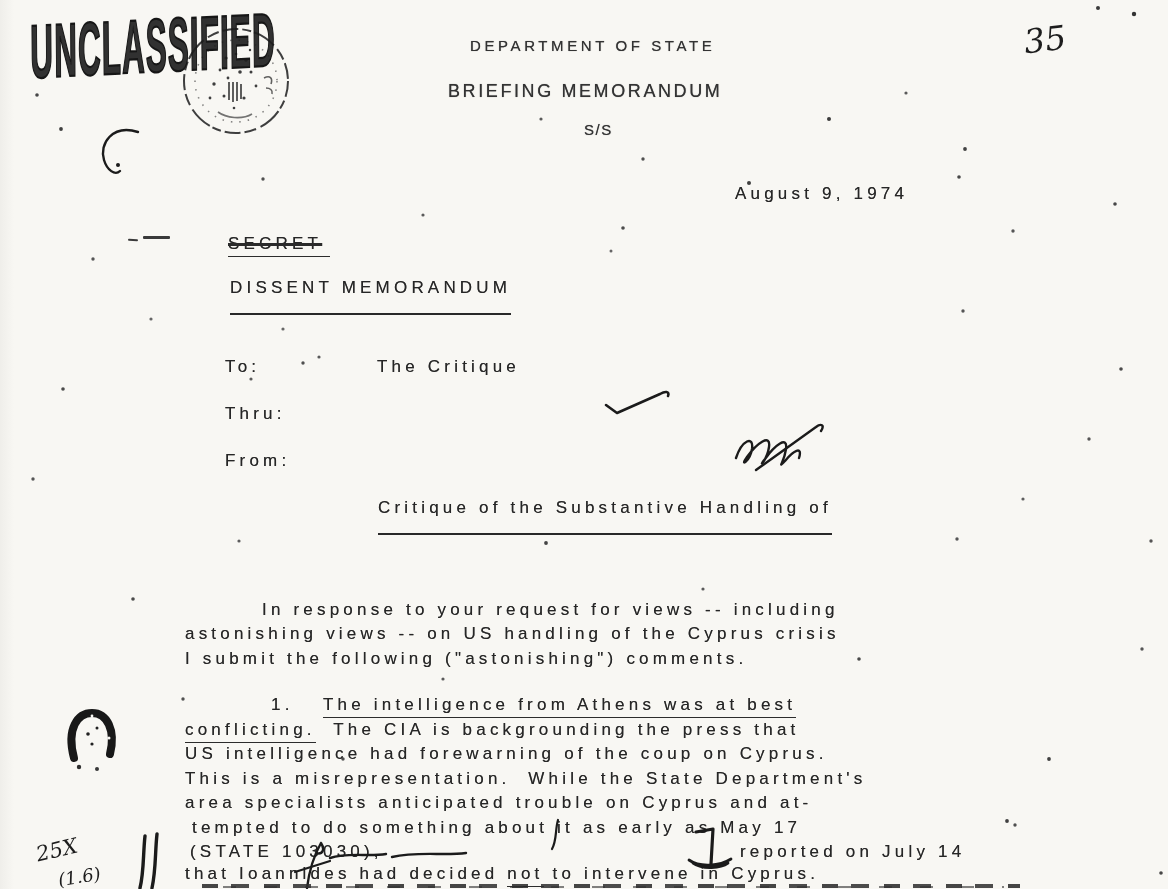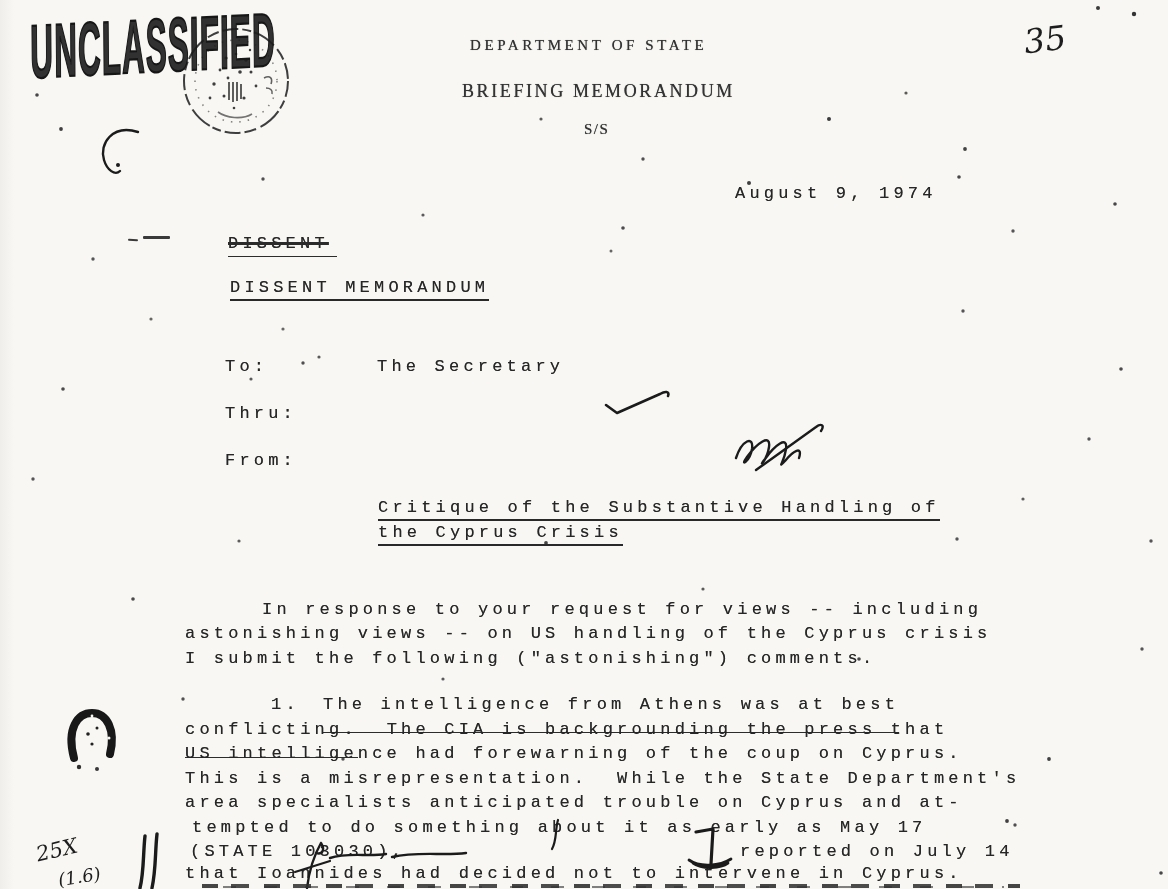--- a/index.html
+++ b/index.html
@@ -4,35 +4,35 @@
 <style>
   html,body{margin:0;padding:0;background:#e8e8e6;}
   #page{
     position:relative;width:1168px;height:889px;overflow:hidden;
     background:linear-gradient(90deg,#efeeea 0,#f8f7f3 14px,#f8f7f3 100%);
     font-family:"Liberation Mono",monospace;color:#232323;
   }
   .abs{position:absolute;}
   
   .t{
-    font-family:Liberation Mono, monospace;
+    font-family:Liberation Sans, sans-serif;
     font-size:17px;line-height:22px;letter-spacing:4.2px;
     white-space:pre;color:#262626;
     text-shadow:0 0 0.6px rgba(25,25,25,0.6);
   }
-  .u{border-bottom:1.8px solid #2c2c2c;padding-bottom:18px;}
-  .u2{border-bottom:2px solid #292929;padding-bottom:2px;}
+  .u{border-bottom:1.8px solid #2c2c2c;padding-bottom:3px;}
+  .u2{border-bottom:2px solid #292929;padding-bottom:16px;}
   .strike{
     text-decoration:line-through;
     text-decoration-thickness:2.5px;text-decoration-color:#2b2b2b;
     border-bottom:1.8px solid #2c2c2c;padding:0 8px 3px 0;
   }
   
   .stencil{
-    font-family:Liberation Serif, serif;color:#333;
+    font-family:Liberation Sans, sans-serif;color:#333;
     text-shadow:0 0 0.7px #555;white-space:pre;
   }
   .dept{font-size:15px;letter-spacing:3.6px;}
   .brief{font-size:18px;letter-spacing:2.6px;}
   .sis{font-size:15px;letter-spacing:1.5px;}
   
   .stamp{
     font-family:"Liberation Sans",sans-serif;font-weight:800;
     font-size:54px;letter-spacing:2px;color:rgba(30,30,30,0.82);
     -webkit-text-stroke:1.6px #161616;
@@ -114,51 +114,50 @@
     </g>
     <path d="M84,54 c6,-3 9,0 7,6 M86,64 c4,0 7,2 6,6" fill="none" stroke="#3a3a3a" stroke-width="1.6" opacity=".8"></path>
     <path d="M38,88 c8,6 24,8 34,2" fill="none" stroke="#3a3a3a" stroke-width="1.6" opacity=".7"></path>
   </svg>
 
   <div class="abs stamp" style="left:30px;top:8px">UNCLASSIFIED</div>
 
   <div class="abs hand hw35" style="left:1024px;top:20px">35</div>
 
   <div class="abs stencil dept" style="left:470px;top:37px">DEPARTMENT OF STATE</div>
-  <div class="abs stencil brief" style="left:462px;top:81px">BRIEFING MEMORANDUM</div>
+  <div class="abs stencil brief" style="left:448px;top:81px">BRIEFING MEMORANDUM</div>
   <div class="abs stencil sis" style="left:584px;top:121px">S/S</div>
   <div class="abs t" style="left:735px;top:183px">August 9, 1974</div>
 
   <svg class="abs" style="left:98px;top:127px" width="48" height="52" viewBox="0 0 48 52">
     <path class="mark" d="M40,5 C14,-3 1,17 6,33 C9,43 17,49 22,44" stroke-width="2.4"></path>
     <circle cx="20" cy="38" r="2" fill="#1b1b1b" stroke="none"></circle>
   </svg>
 
   <div class="dash" style="left:128px;top:239px;width:10px;height:2px;transform:rotate(4deg)"></div>
   <div class="dash" style="left:143px;top:236px;width:27px;height:2.5px"></div>
 
-  <div class="abs t" style="left:228px;top:233px"><span class="strike">DISSENT</span></div>
+  <div class="abs t" style="left:228px;top:233px"><span class="strike">SECRET</span></div>
   <div class="abs t" style="left:230px;top:277px"><span class="u2">DISSENT MEMORANDUM</span></div>
 
   <div class="abs t" style="left:225px;top:356px">To:</div>
-  <div class="abs t" style="left:377px;top:356px">The Secretary</div>
+  <div class="abs t" style="left:377px;top:356px">The Critique</div>
   <div class="abs t" style="left:225px;top:403px">Thru:</div>
   <div class="abs t" style="left:225px;top:450px">From:</div>
 
   <svg class="abs" style="left:600px;top:384px" width="76" height="34" viewBox="0 0 76 34">
     <path class="mark" d="M6,21 L17,29 L60,10 C65,7 70,7 68,12" stroke-width="2.6"></path>
   </svg>
 
   <svg class="abs" style="left:726px;top:416px" width="104" height="62" viewBox="0 0 104 62">
     <path class="mark" stroke-width="2.4" d="M10,42 C16,24 28,19 26,33 C24,45 13,52 21,41 C31,27 45,17 43,31 C41,45 31,53 39,43 C49,29 62,19 60,33 C58,47 51,53 59,45 C67,35 77,29 73,42"></path>
     <path class="mark" stroke-width="2.4" d="M30,54 L90,11 C95,7 99,9 95,15"></path>
   </svg>
 
   <div class="abs t" style="left:378px;top:497px"><span class="u2">Critique of the Substantive Handling of</span></div>
-  <div class="abs t" style="left:378px;top:522px"><span class="u2">the Cyprus Crisis</span></div>
 
   <div class="abs t" style="left:262px;top:599px">In response to your request for views -- including</div>
   <div class="abs t" style="left:185px;top:623px">astonishing views -- on US handling of the Cyprus crisis</div>
   <div class="abs t" style="left:185px;top:648px">I submit the following ("astonishing") comments.</div>
 
   <div class="abs t" style="left:271px;top:694px">1.</div>
   <div class="abs t" style="left:323px;top:694px"><span class="u">The intelligence from Athens was at best</span></div>
   <div class="abs t" style="left:185px;top:719px"><span class="u">conflicting.</span><span>  The CIA is backgrounding the press that</span></div>
   <div class="abs t" style="left:185px;top:743px">US intelligence had forewarning of the coup on Cyprus.</div>
   <div class="abs t" style="left:185px;top:768px">This is a misrepresentation.  While the State Department's</div>

